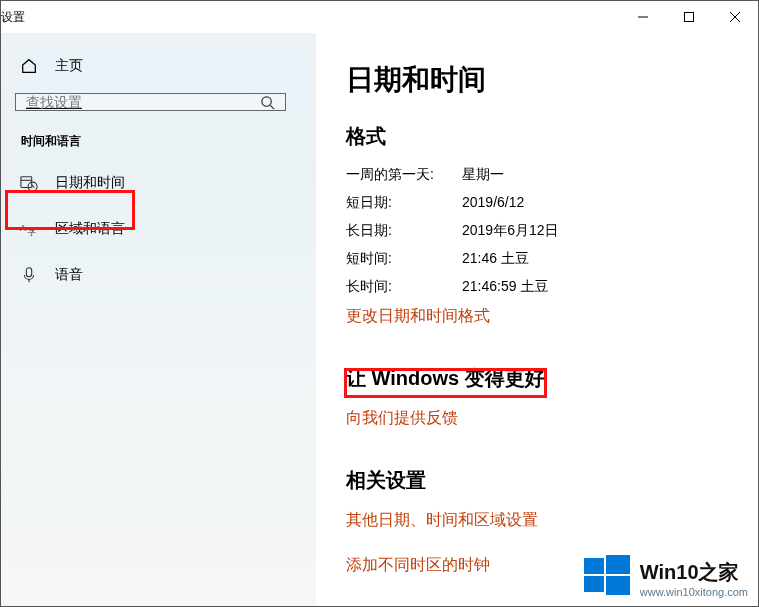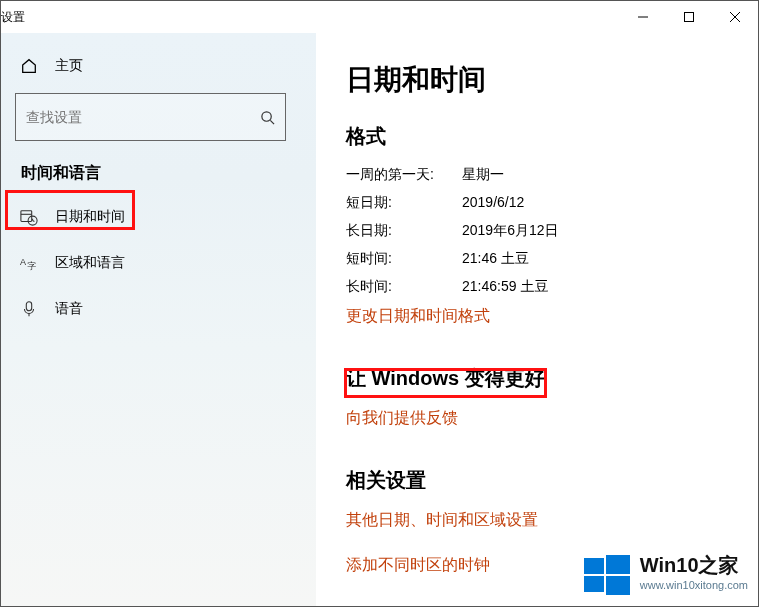--- a/index.html
+++ b/index.html
@@ -13,43 +13,43 @@
 .win-btn { width: 46px; height: 32px; display: flex; align-items: center; justify-content: center; cursor: pointer; }
 .win-btn svg { pointer-events: none; }
 
 .body { flex: 1; display: flex; overflow: hidden; }
 
 .sidebar { width: 315px; background: linear-gradient(180deg,#ebf3f8 0%,#eaf2f6 25%,#eff5f7 55%,#f6f7f6 100%); padding: 10px 26px 0 10px; display: flex; flex-direction: column; }
 .home-row { display: flex; align-items: center; height: 46px; padding-left: 8px; cursor: pointer; }
 .home-row .icon { width: 20px; height: 20px; margin-right: 16px; display:flex;align-items:center;justify-content:center;}
 .home-row .label { font-size: 14px; }
 
-.search-box { margin: 4px 4px 0 4px; height: 48px; border: 1px solid #666; background: rgba(255,255,255,0.25); display: flex; align-items: center; padding: 0 10px; }
+.search-box { margin: 4px 4px 0 4px; height: 18px; border: 1px solid #666; background: rgba(255,255,255,0.25); display: flex; align-items: center; padding: 0 10px; text-decoration: underline; }
 .search-box input { flex:1; border:none; outline:none; background:transparent; font-size:14px; color:#666; }
 .search-box .srch-icon { width:16px;height:16px;display:flex;align-items:center;justify-content:center; }
 
-.section-title { font-size: 16px; font-weight: 600; padding: 22px 4px 10px 10px; }
+.section-title { font-size: 12px; font-weight: 600; padding: 22px 4px 10px 10px; }
 
 .nav-item { display:flex; align-items:center; height:46px; padding-left: 8px; cursor:pointer; }
 .nav-item .icon { width:20px;height:20px;margin-right:16px;display:flex;align-items:center;justify-content:center; color:#333;}
 .nav-item .label { font-size:14px; }
 .nav-item.selected { background: transparent; }
 
 .highlight-red { position:absolute; border:3px solid #f11; pointer-events:none; }
 
 .main { flex:1; padding: 28px 20px 0 30px; overflow:hidden; background:#fff; }
 .page-title { font-size: 28px; font-weight: 600; margin-bottom: 24px; }
 .sub-h { font-size: 20px; font-weight: 600; margin-bottom: 16px; margin-top:6px;}
 .kv { display:flex; font-size:14px; margin-bottom:10px; }
 .kv .k { width: 116px; }
 .kv .v { }
 .link { color:#c2410c; font-size:16px; margin-bottom:10px; display:inline-block; cursor:pointer; }
 .block { margin-bottom: 28px; }
 
-.watermark { position:absolute; right:10px; bottom:8px; display:flex; align-items:flex-start; gap:10px; }
+.watermark { position:absolute; right:10px; bottom:8px; display:flex; align-items:flex-end; gap:10px; }
 .watermark .logo { width:46px;height:46px; }
 .watermark .txt { display:flex; flex-direction:column; }
 .watermark .t1 { font-size:20px; font-weight:700; color:#111; }
 .watermark .t2 { font-size:11px; color:#5a7a90; }
 </style>
 </head>
 <body>
 
 <div class="window">
 

